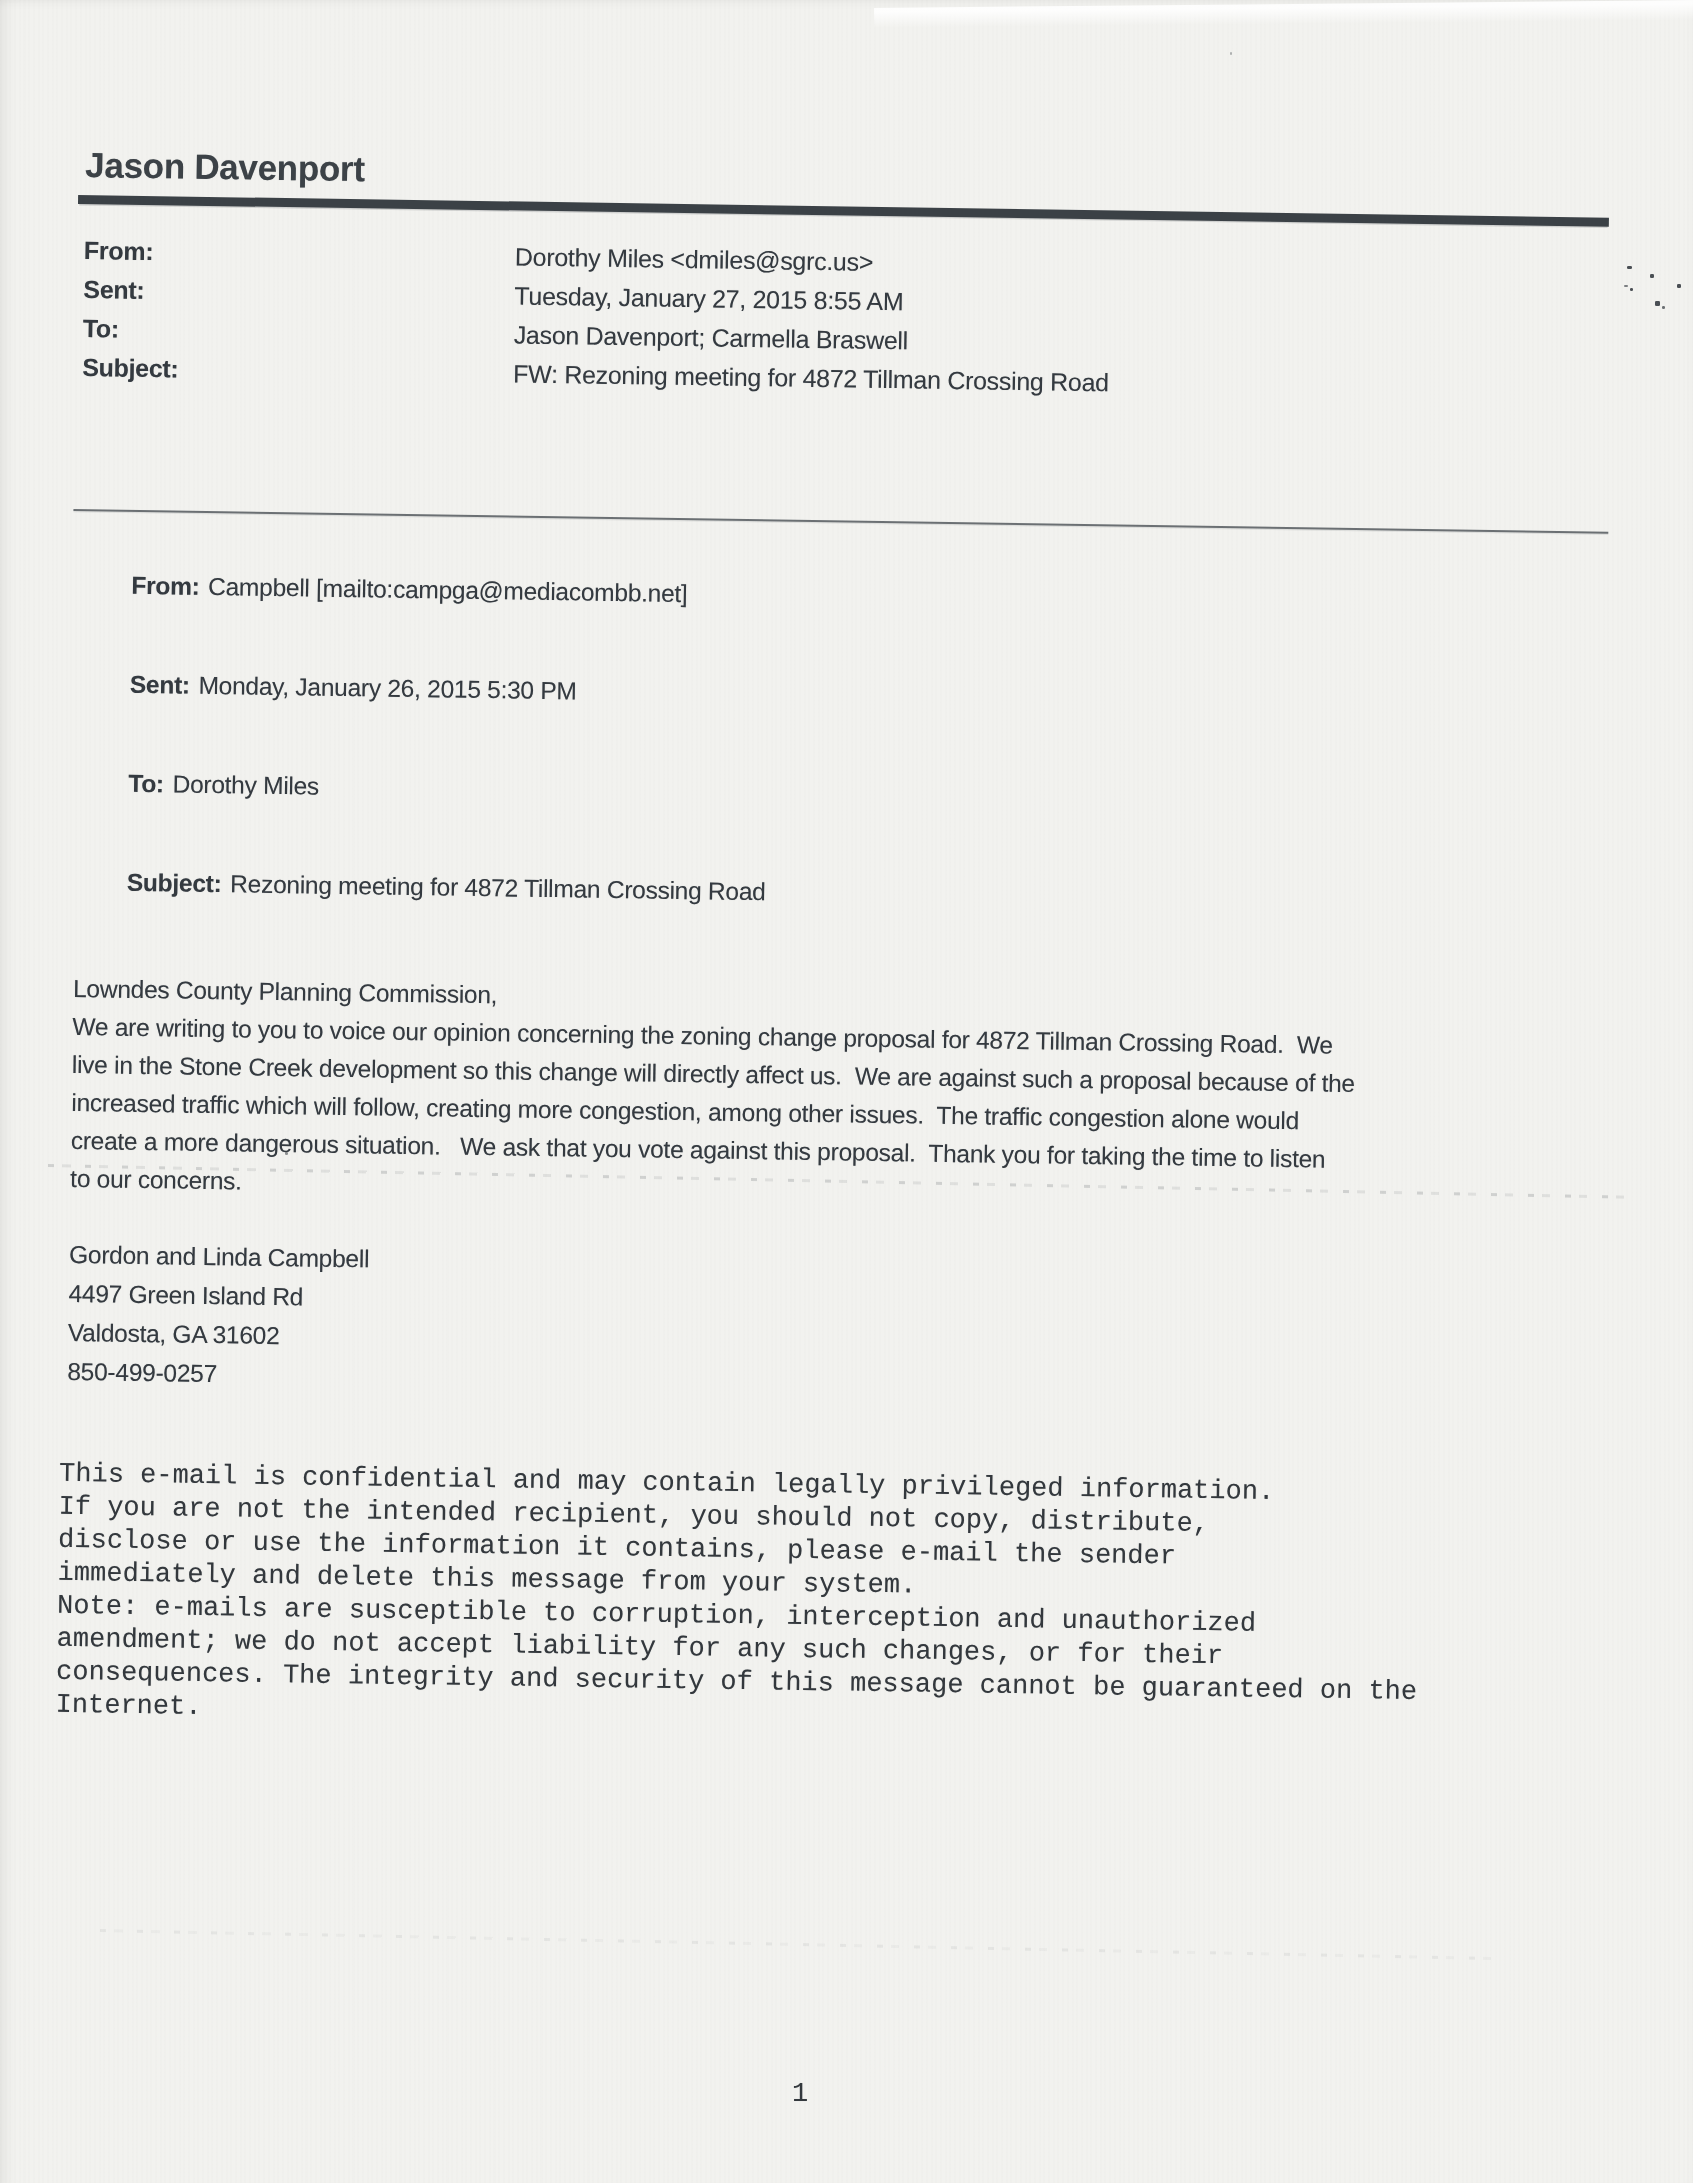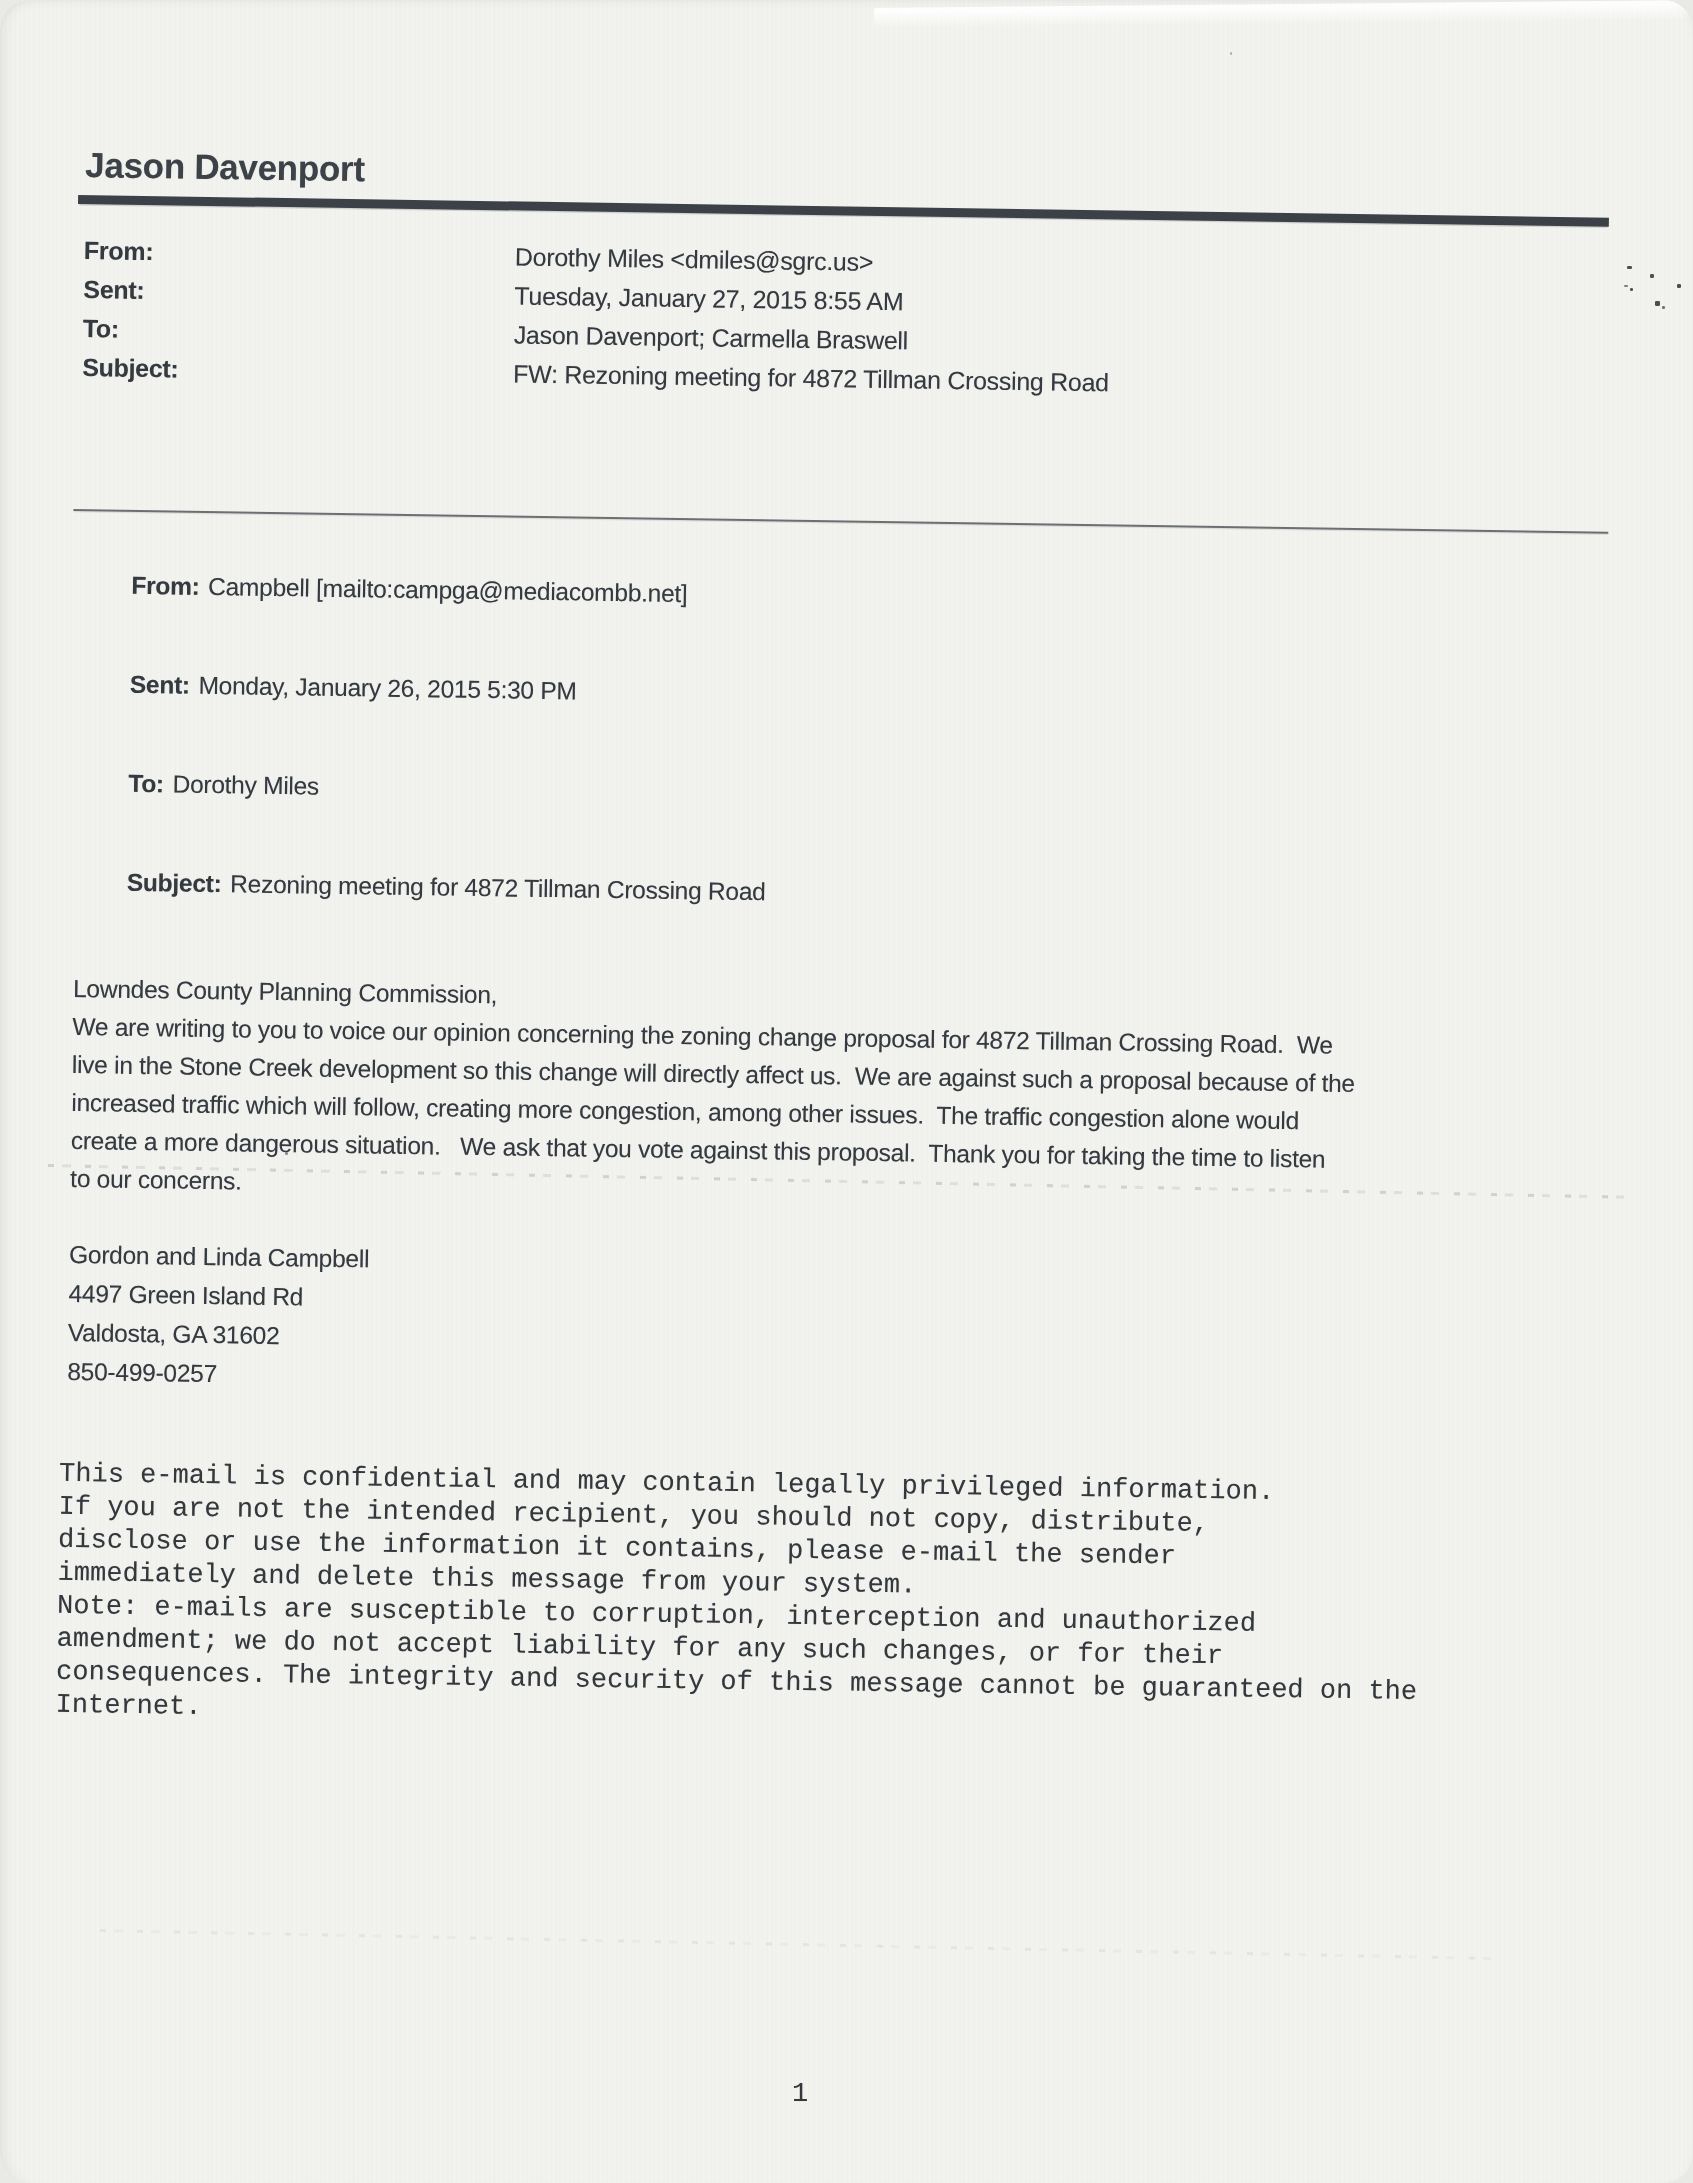--- a/index.html
+++ b/index.html
@@ -8,21 +8,20 @@
     width:1693px;height:2183px;
     background:#f2f2ef;
     background-image:
       repeating-linear-gradient(90deg, rgba(110,110,105,0.015) 0 2px, rgba(255,255,255,0.02) 2px 4.7px);
     box-shadow: inset 14.6px 0 18.6px -14.6px rgba(0,0,0,0.10),
                 inset 0 9.3px 12px -9.3px rgba(0,0,0,0.07),
                 inset -6.7px 0 16px -12px rgba(0,0,0,0.05);
     overflow:hidden;
     font-family:"Liberation Sans", sans-serif;
     color:#343a40;
-    border-radius:30px;
   }
   
   .streak{
     position:absolute;top:0;right:-13.3px;width:832px;height:20px;
     background:linear-gradient(to bottom,#ffffff 20%,rgba(255,255,255,0));
     transform:rotate(-0.55deg);transform-origin:right top;opacity:.9;
   }
   
   .content{
     position:absolute;left:79px;top:136px;width:1542px;

